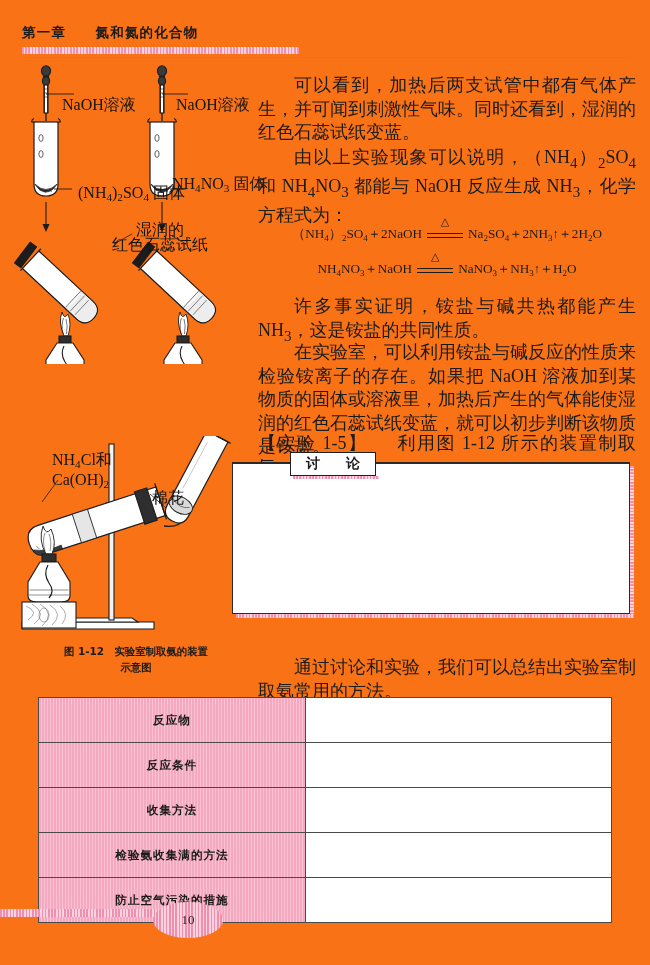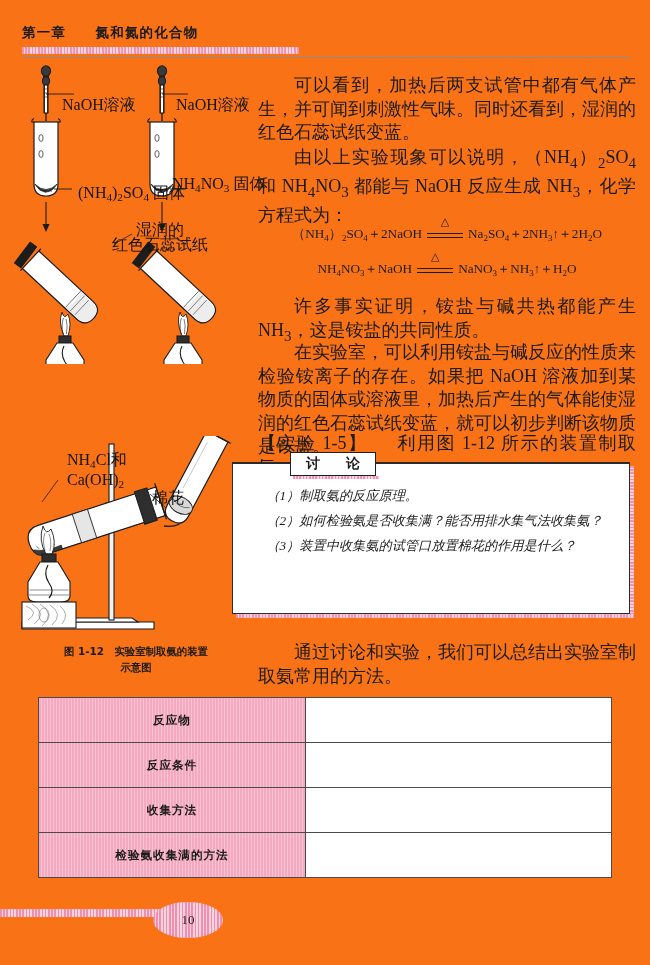--- a/index.html
+++ b/index.html
@@ -489,21 +489,21 @@
             <ellipse cx="8" cy="61" rx="5" ry="7"></ellipse>
           </g>
         </g>
 
         <line x1="44" y1="44" x2="28" y2="66" stroke-width="0.8"></line>
         <line x1="136" y1="58" x2="152" y2="72" stroke-width="0.8"></line>
       </g>
     </svg>
   </div>
 
-  <div class="fig-label" style="left:67px; top:452px; line-height:15px;">NH<sub>4</sub>Cl和<br>Ca(OH)<sub>2</sub></div>
+  <div class="fig-label" style="left:52px; top:452px; line-height:15px;">NH<sub>4</sub>Cl和<br>Ca(OH)<sub>2</sub></div>
   <div class="fig-label" style="left:152px; top:491px;">棉花</div>
 
   <div class="fig-caption" style="left:28px; top:643px; width:216px;">图 1-12　实验室制取氨的装置
 示意图</div>
 
   <div class="bodytext" style="left:258px; top:74px; width:378px;">
     <p class="indent">可以看到，加热后两支试管中都有气体产生，并可闻到刺激性气味。同时还看到，湿润的红色石蕊试纸变蓝。</p>
   </div>
 
   <div class="bodytext" style="left:258px; top:146px; width:378px;">
@@ -548,27 +548,22 @@
   </div>
 
   <div id="discussion-shadow-r"></div>
   <div id="discussion-shadow-b"></div>
   <div id="discussion-box"></div>
   <div class="disc-line-left"></div>
   <div class="disc-line-right"></div>
   <div id="discussion-title-shadow"></div>
   <div id="discussion-title">讨　论</div>
 
-  <div id="discussion-items">
-    <p>（1）制取氨的反应原理。</p>
-    <p>（2）如何检验氨是否收集满？能否用排水集气法收集氨？</p>
-    <p>（3）装置中收集氨的试管口放置棉花的作用是什么？</p>
-  </div>
-
-  <div class="bodytext" style="left:258px; top:641px; width:378px;font-family:Liberation Serif, serif;">
+
+  <div class="bodytext" style="left:258px; top:656px; width:378px;font-family:Liberation Serif, serif;">
     <p class="indent">通过讨论和实验，我们可以总结出实验室制取氨常用的方法。</p>
   </div>
 
   <table id="summary-table">
     <tbody>
       <tr>
         <td class="label">反应物</td>
         <td class="blank"></td>
       </tr>
       <tr>
@@ -576,19 +571,23 @@
         <td class="blank"></td>
       </tr>
       <tr>
         <td class="label">收集方法</td>
         <td class="blank"></td>
       </tr>
       <tr>
         <td class="label">检验氨收集满的方法</td>
         <td class="blank"></td>
       </tr>
+      <tr>
+        <td class="label">防止空气污染的措施</td>
+        <td class="blank"></td>
+      </tr>
     </tbody>
   </table>
 
   <div id="footer-bar"></div>
   <div id="page-number">10</div>
 
 </div>
 
 </body></html>

